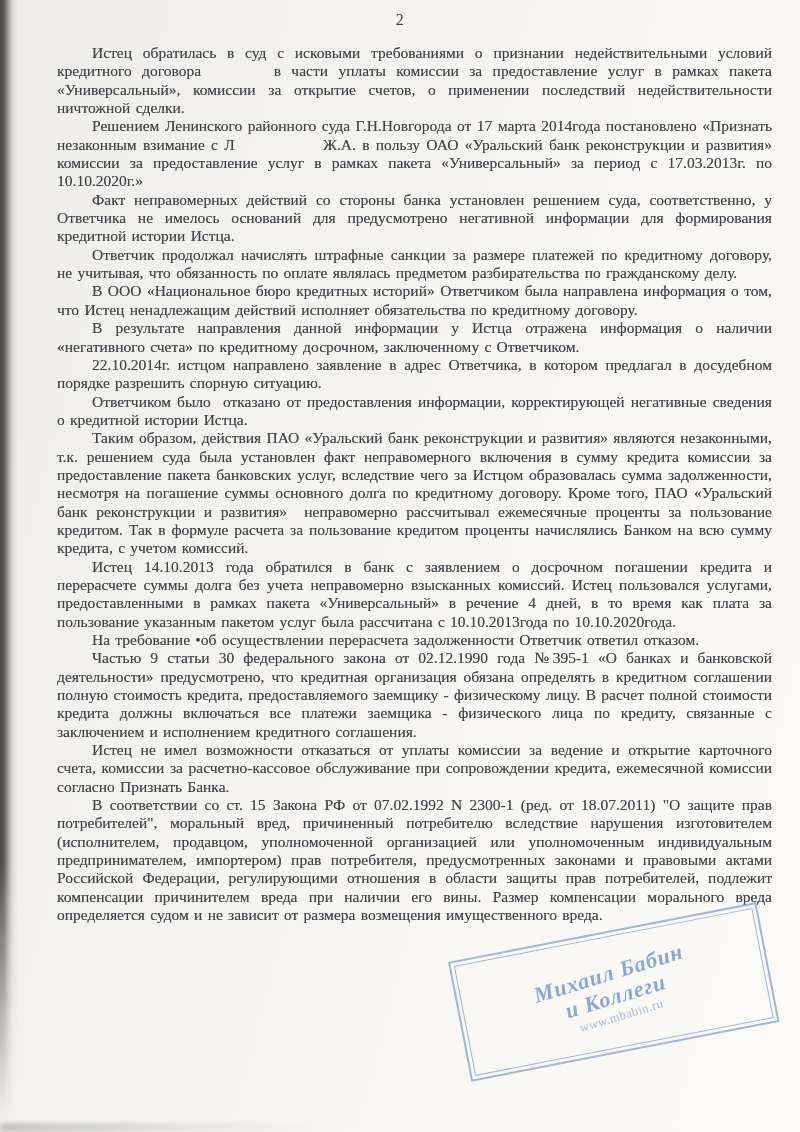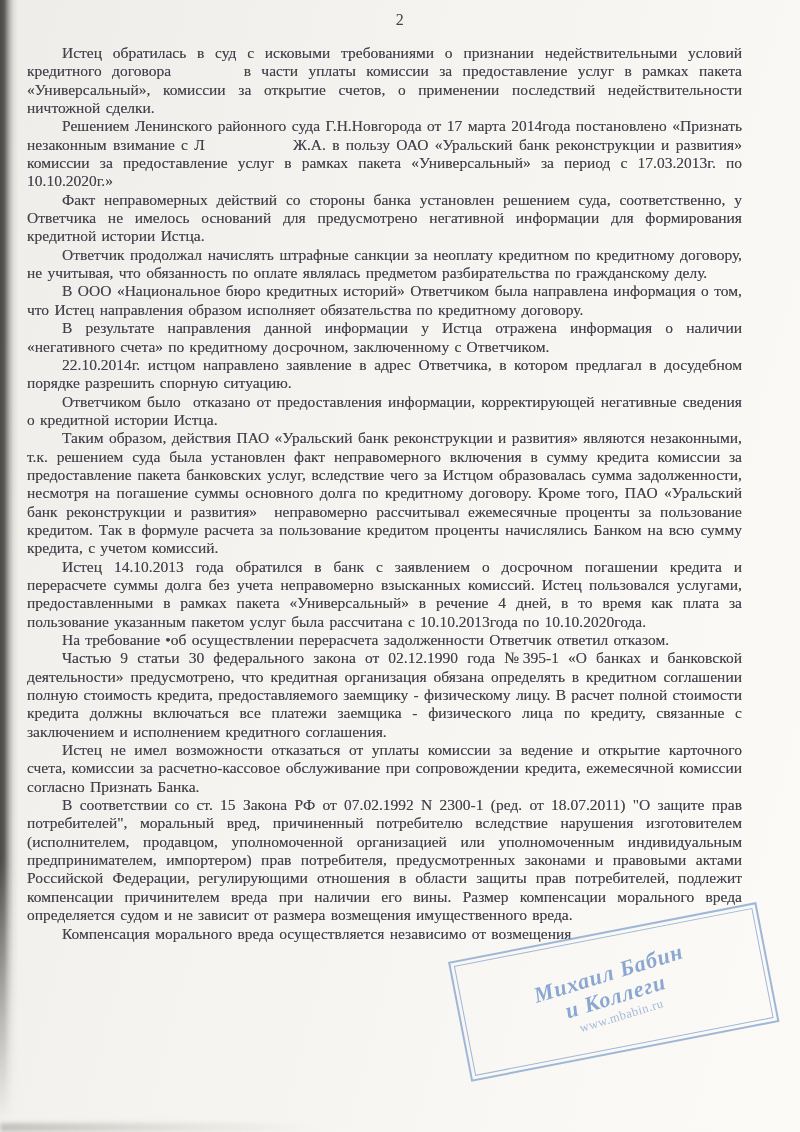--- a/index.html
+++ b/index.html
@@ -26,21 +26,21 @@
   .bottom-smudge{
     position:absolute;left:0;bottom:0;width:320px;height:9px;
     background:linear-gradient(to right,rgba(110,107,102,.35),rgba(150,147,142,.15) 60%,transparent);
     filter:blur(2px);
   }
   .page-number{
     position:absolute;top:11px;left:0;right:0;
     text-align:center;font-size:16px;letter-spacing:.5px;
   }
   .content{
-    position:absolute;left:27px;top:44px;width:715px;
+    position:absolute;left:57px;top:44px;width:715px;
     font-size:15.5px;line-height:18.35px;
     text-align:justify;
     word-spacing:1.4px;
     text-shadow:0 0 .6px rgba(65,66,74,.55);
   }
   .content p{margin:0;text-indent:35px;}
   .stamp{
     position:absolute;left:448px;top:962px;width:310px;height:118px;
     transform:rotate(-11deg);transform-origin:top left;
     border:2px solid var(--stamp-border,rgba(132,164,206,.78));
@@ -69,32 +69,31 @@
 <div class="sheet">
   <div class="scan-edge"></div>
   <div class="bottom-smudge"></div>
 
   <div class="page-number">2</div>
 
   <div class="content">
       <p>Истец обратилась в суд с исковыми требованиями о признании недействительными условий кредитного договора &nbsp;&nbsp;&nbsp;&nbsp;&nbsp; в части уплаты комиссии за предоставление услуг в рамках пакета «Универсальный», комиссии за открытие счетов, о применении последствий недействительности ничтожной сделки.</p>
       <p>Решением Ленинского районного суда Г.Н.Новгорода от 17 марта 2014года постановлено «Признать незаконным взимание с Л&nbsp;&nbsp;&nbsp;&nbsp;&nbsp;&nbsp;&nbsp;&nbsp;&nbsp;&nbsp;&nbsp;&nbsp;&nbsp; Ж.А. в пользу ОАО «Уральский банк реконструкции и развития» комиссии за предоставление услуг в рамках пакета «Универсальный» за период с 17.03.2013г. по 10.10.2020г.»</p>
       <p>Факт неправомерных действий со стороны банка установлен решением суда, соответственно, у Ответчика не имелось оснований для предусмотрено негативной информации для формирования кредитной истории Истца.</p>
-      <p>Ответчик продолжал начислять штрафные санкции за неоплату кредитном по кредитному договору, не учитывая, что обязанность по оплате являлась предметом разбирательства по гражданскому делу.</p>
-      <p>В ООО «Национальное бюро кредитных историй» Ответчиком была направлена информация о том, что Истец направления образом исполняет обязательства по кредитному договору.</p>
+      <p>Ответчик продолжал начислять штрафные санкции за размере платежей по кредитному договору, не учитывая, что обязанность по оплате являлась предметом разбирательства по гражданскому делу.</p>
+      <p>В ООО «Национальное бюро кредитных историй» Ответчиком была направлена информация о том, что Истец ненадлежащим действий исполняет обязательства по кредитному договору.</p>
       <p>В результате направления данной информации у Истца отражена информация о наличии «негативного счета» по кредитному досрочном, заключенному с Ответчиком.</p>
       <p>22.10.2014г. истцом направлено заявление в адрес Ответчика, в котором предлагал в досудебном порядке разрешить спорную ситуацию.</p>
       <p>Ответчиком было &nbsp;отказано от предоставления информации, корректирующей негативные сведения о кредитной истории Истца.</p>
       <p>Таким образом, действия ПАО «Уральский банк реконструкции и развития» являются незаконными, т.к. решением суда была установлен факт неправомерного включения в сумму кредита комиссии за предоставление пакета банковских услуг, вследствие чего за Истцом образовалась сумма задолженности, несмотря на погашение суммы основного долга по кредитному договору. Кроме того, ПАО «Уральский банк реконструкции и развития» &nbsp;неправомерно рассчитывал ежемесячные проценты за пользование кредитом. Так в формуле расчета за пользование кредитом проценты начислялись Банком на всю сумму кредита, с учетом комиссий.</p>
       <p>Истец 14.10.2013 года обратился в банк с заявлением о досрочном погашении кредита и перерасчете суммы долга без учета неправомерно взысканных комиссий. Истец пользовался услугами, предоставленными в рамках пакета «Универсальный» в речение 4 дней, в то время как плата за пользование указанным пакетом услуг была рассчитана с 10.10.2013года по 10.10.2020года.</p>
       <p>На требование&nbsp;•об осуществлении перерасчета задолженности Ответчик ответил отказом.</p>
       <p>Частью 9 статьи 30 федерального закона от 02.12.1990 года №395-1 «О банках и банковской деятельности» предусмотрено, что кредитная организация обязана определять в кредитном соглашении полную стоимость кредита, предоставляемого заемщику - физическому лицу. В расчет полной стоимости кредита должны включаться все платежи заемщика - физического лица по кредиту, связанные с заключением и исполнением кредитного соглашения.</p>
       <p>Истец не имел возможности отказаться от уплаты комиссии за ведение и открытие карточного счета, комиссии за расчетно-кассовое обслуживание при сопровождении кредита, ежемесячной комиссии согласно Признать Банка.</p>
       <p>В соответствии со ст. 15 Закона РФ от 07.02.1992 N 2300-1 (ред. от 18.07.2011) "О защите прав потребителей", моральный вред, причиненный потребителю вследствие нарушения изготовителем (исполнителем, продавцом, уполномоченной организацией или уполномоченным индивидуальным предпринимателем, импортером) прав потребителя, предусмотренных законами и правовыми актами Российской Федерации, регулирующими отношения в области защиты прав потребителей, подлежит компенсации причинителем вреда при наличии его вины. Размер компенсации морального вреда определяется судом и не зависит от размера возмещения имущественного вреда.</p>
-      <p>Компенсация морального вреда осуществляется независимо от возмещения</p>
     </div>
 
   <div class="stamp">
     <div class="stamp-text">
       <div class="stamp-line">Михаил Бабин</div>
       <div class="stamp-line">и Коллеги</div>
       <div class="stamp-url">www.mbabin.ru</div>
     </div>
   </div>
 </div>

